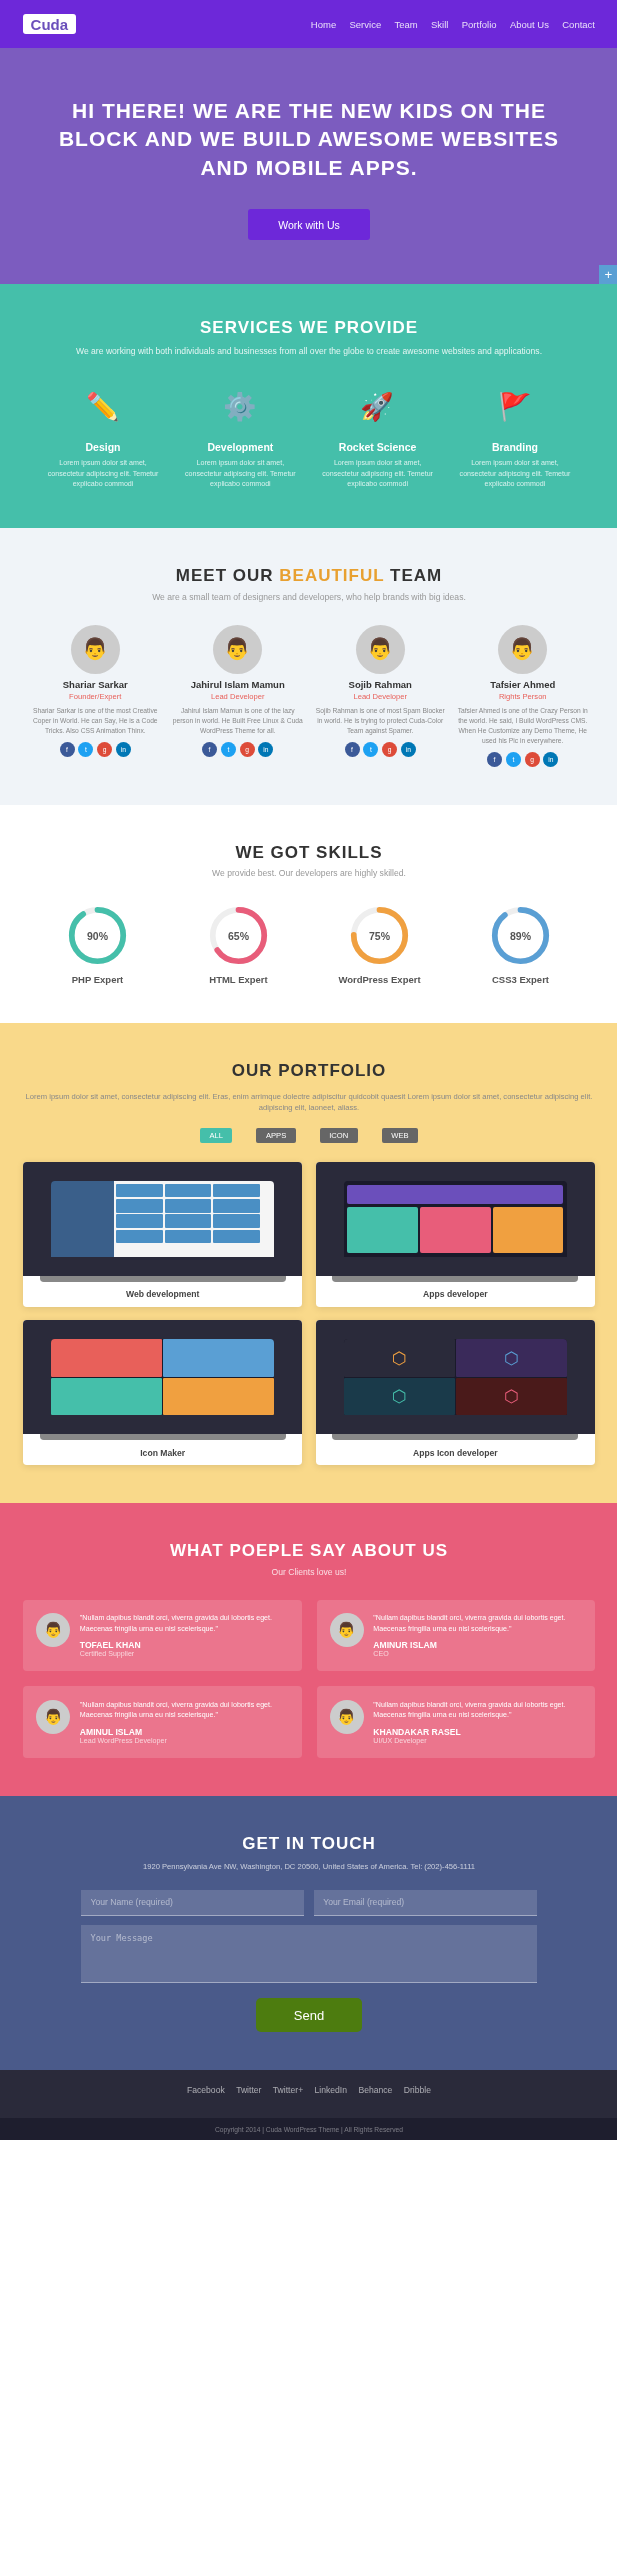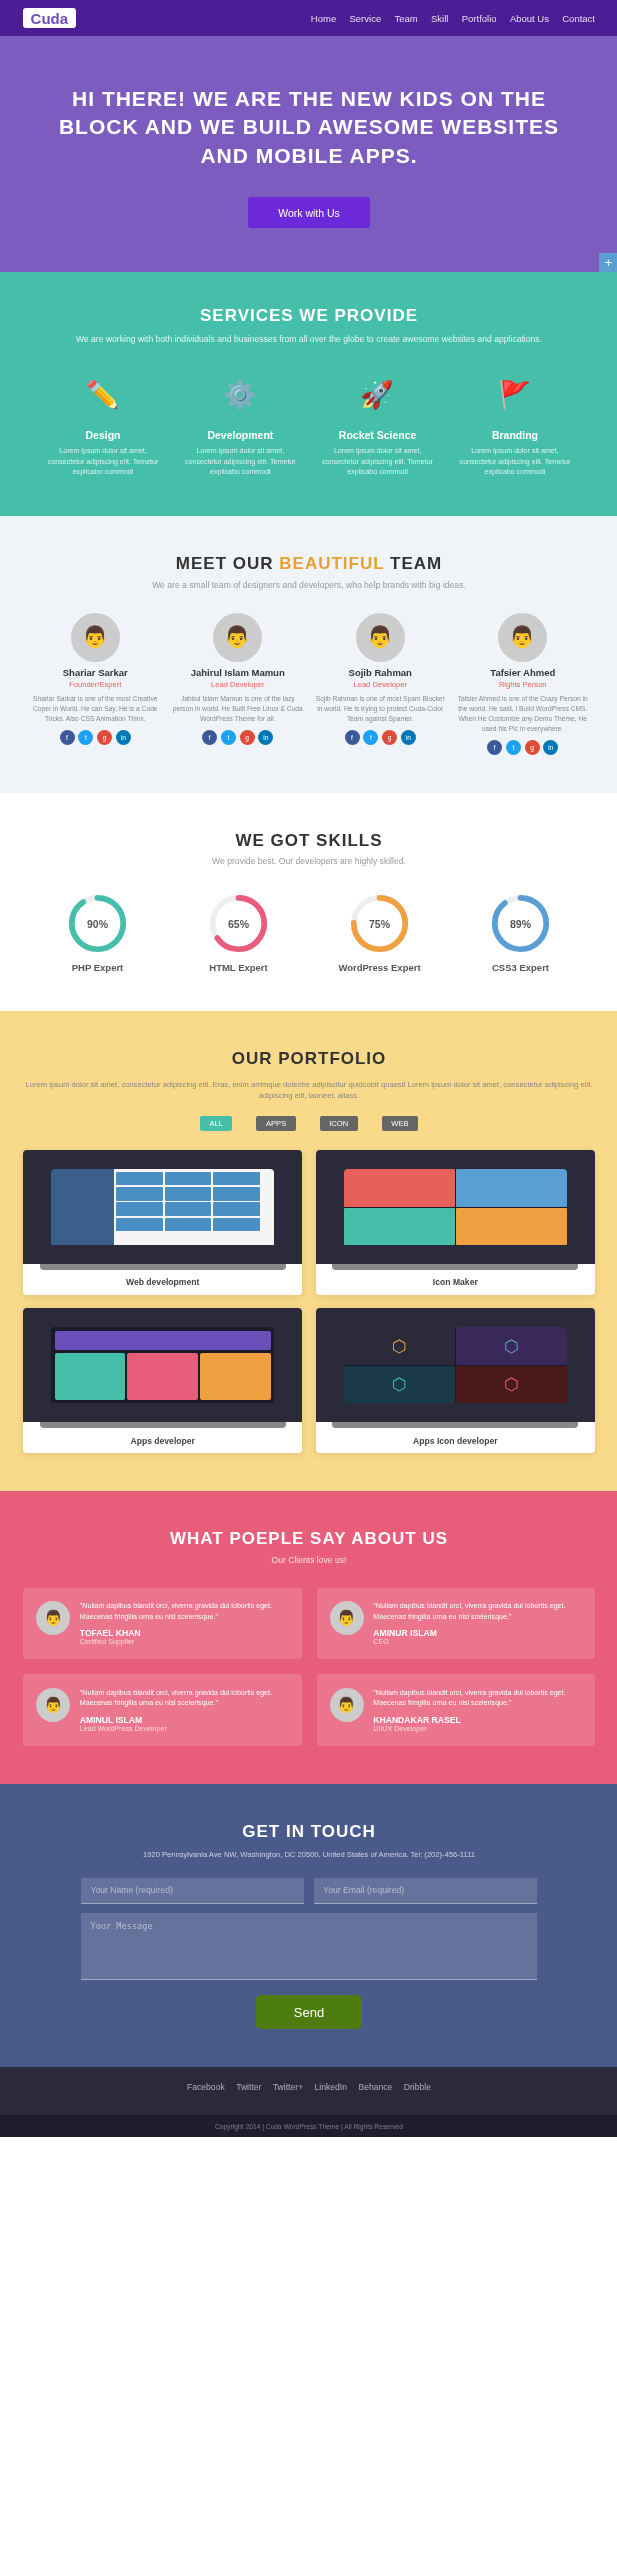--- a/index.html
+++ b/index.html
@@ -1,25 +1,25 @@
 <!DOCTYPE html>
 <html style="font-size:15px"><head>
   <meta charset="utf-8">
   <style>
     * { margin: 0; padding: 0; box-sizing: border-box; }
     body { font-family: 'Arial', sans-serif; width: 618px; overflow-x: hidden; }
 
     
     .navbar {
-      background: #4c1d95;
+      background: #6d28d9;
       display: flex;
       align-items: center;
       justify-content: space-between;
       padding: 9.5px 23px;
-      height: 36px;
+      height: 48px;
     }
     .navbar-brand {
       color: white;
       font-weight: bold;
       font-size: 15px;
       background: white;
       color: #6b4fbb;
       padding: 1.9px 7.6px;
       border-radius: 2.9px;
     }
@@ -459,21 +459,21 @@
     }
     .form-input::placeholder { color: rgba(255,255,255,0.5); }
     .form-textarea {
       width: 100%;
       background: rgba(255,255,255,0.15);
       border: none;
       border-bottom: 1.9px solid rgba(255,255,255,0.4);
       padding: 7.6px 9.5px;
       color: rgba(255,255,255,0.8);
       font-size: 8.6px;
-      height: 67px;
+      height: 58px;
       resize: none;
       outline: none;
       margin-bottom: 15px;
       display: block;
     }
     .form-textarea::placeholder { color: rgba(255,255,255,0.5); }
     .submit-btn {
       background: #4d7c0f;
       color: white;
       border: none;
@@ -700,46 +700,46 @@
   </div>
             </div>
       </div>
     </div>
     <div class="laptop-base"></div>
     <div class="portfolio-item-label">Web development</div>
   </div>
       <div class="portfolio-item">
     <div class="portfolio-thumb">
       <div class="laptop-screen">
-        <div class="screen-colorful">
-    <div class="sc-block" style="background:#e8605a;"></div>
-    <div class="sc-block" style="background:#5a9fd4;"></div>
-    <div class="sc-block" style="background:#45bfaa;"></div>
-    <div class="sc-block" style="background:#f0a040;"></div>
-  </div>
-      </div>
-    </div>
-    <div class="laptop-base"></div>
-    <div class="portfolio-item-label">Icon Maker</div>
-  </div>
-      <div class="portfolio-item">
-    <div class="portfolio-thumb">
-      <div class="laptop-screen">
         <div class="screen-content" style="flex-direction:column;padding:3.8px;">
     <div style="background:#6b4fbb;height:19px;border-radius:1.9px;margin-bottom:2.9px;"></div>
     <div style="display:flex;gap:1.9px;flex:1;">
       <div style="background:#45bfaa;flex:1;border-radius:1.9px;"></div>
       <div style="background:#e85d7a;flex:1;border-radius:1.9px;"></div>
       <div style="background:#f0a040;flex:1;border-radius:1.9px;"></div>
     </div>
   </div>
       </div>
     </div>
     <div class="laptop-base"></div>
     <div class="portfolio-item-label">Apps developer</div>
+  </div>
+      <div class="portfolio-item">
+    <div class="portfolio-thumb">
+      <div class="laptop-screen">
+        <div class="screen-colorful">
+    <div class="sc-block" style="background:#e8605a;"></div>
+    <div class="sc-block" style="background:#5a9fd4;"></div>
+    <div class="sc-block" style="background:#45bfaa;"></div>
+    <div class="sc-block" style="background:#f0a040;"></div>
+  </div>
+      </div>
+    </div>
+    <div class="laptop-base"></div>
+    <div class="portfolio-item-label">Icon Maker</div>
   </div>
       <div class="portfolio-item">
     <div class="portfolio-thumb">
       <div class="laptop-screen">
         <div class="screen-colorful">
     <div class="sc-block" style="background:#2a2a3a;display:flex;align-items:center;justify-content:center;color:#f0a040;font-size:17px;">⬡</div>
     <div class="sc-block" style="background:#3a2a5a;display:flex;align-items:center;justify-content:center;color:#5a9fd4;font-size:17px;">⬡</div>
     <div class="sc-block" style="background:#1a3a4a;display:flex;align-items:center;justify-content:center;color:#45bfaa;font-size:17px;">⬡</div>
     <div class="sc-block" style="background:#4a1a1a;display:flex;align-items:center;justify-content:center;color:#e85d7a;font-size:17px;">⬡</div>
   </div>

